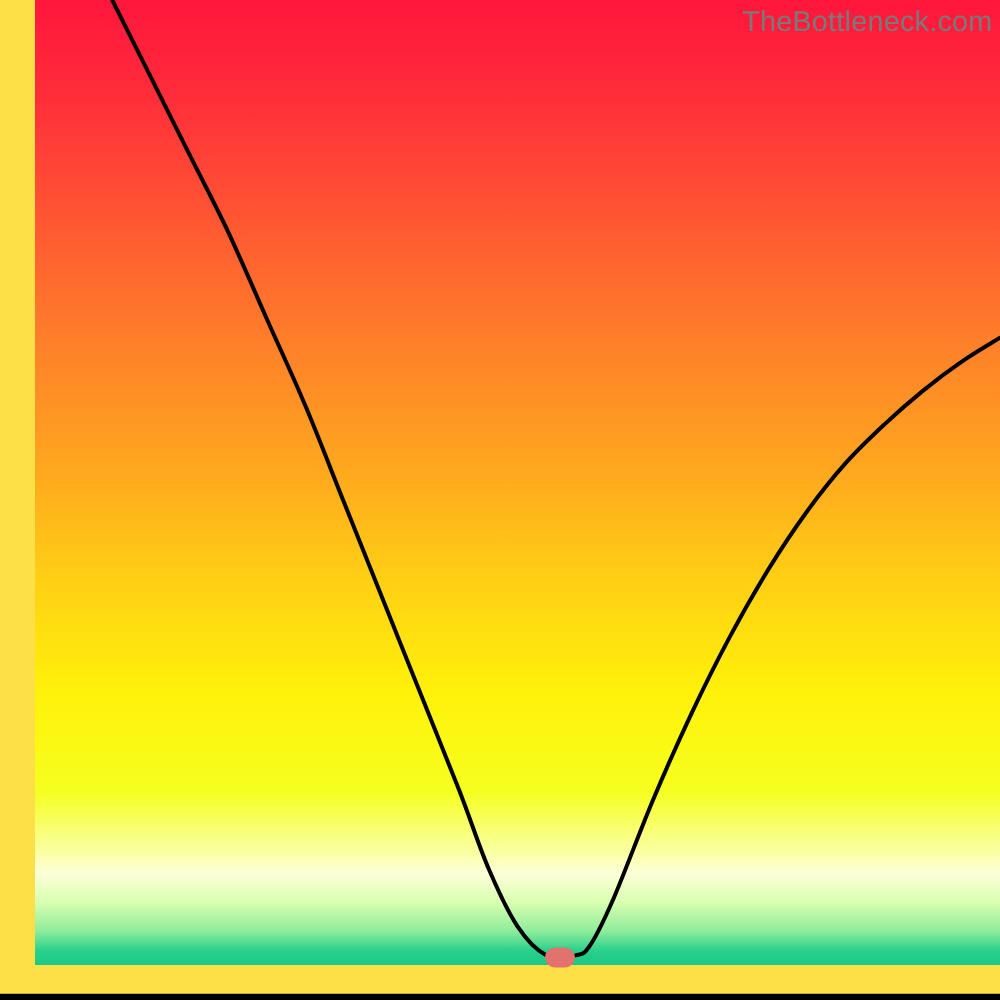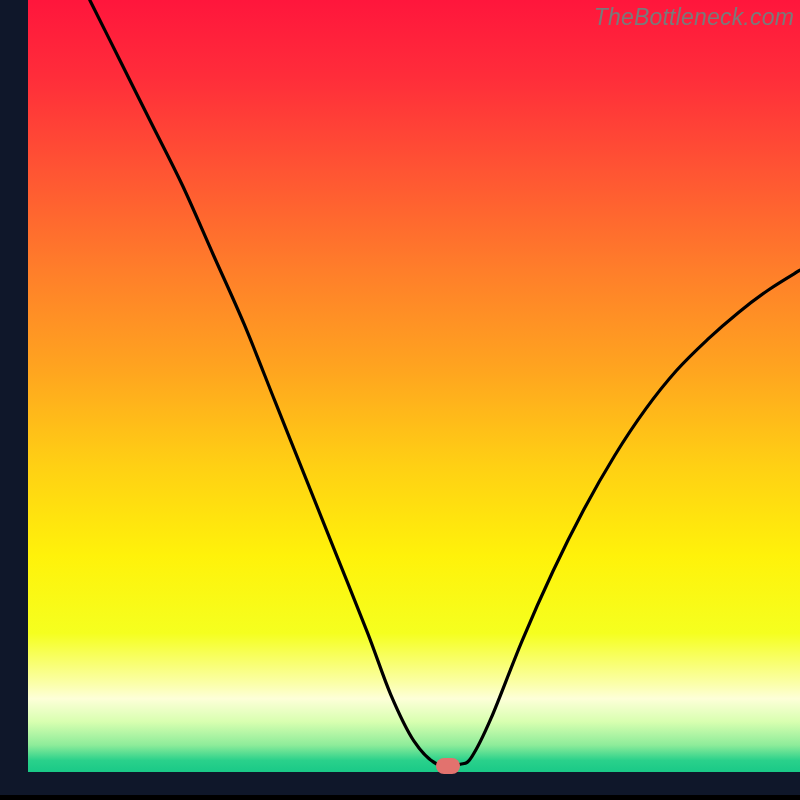--- a/index.html
+++ b/index.html
@@ -8,22 +8,21 @@
     width: 800px;
     height: 800px;
     background: #000;
     font-family: Arial, Helvetica, sans-serif;
     overflow: hidden;
   }
   .stage {
     position: relative;
     width: 800px;
     height: 795px;
-    background: #0f172a;
-    font-style: italic;
+    background: #fde047;
   }
   .plot {
     position: absolute;
     left: 28px;
     top: 0;
     width: 772px;
     height: 772px;
   }
   .gradient {
     position: absolute;

